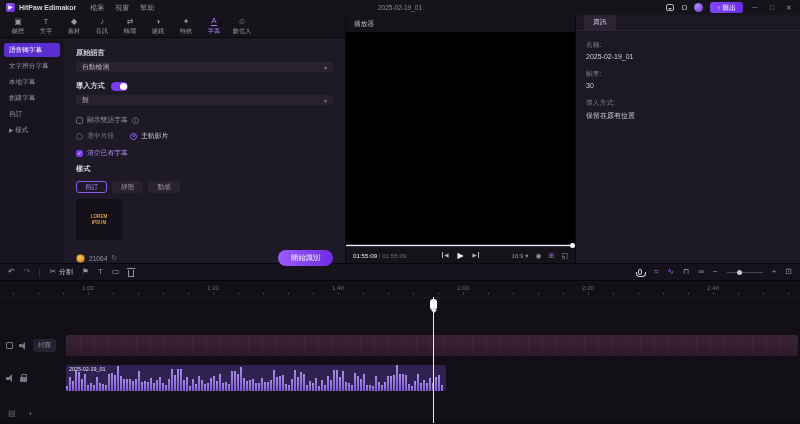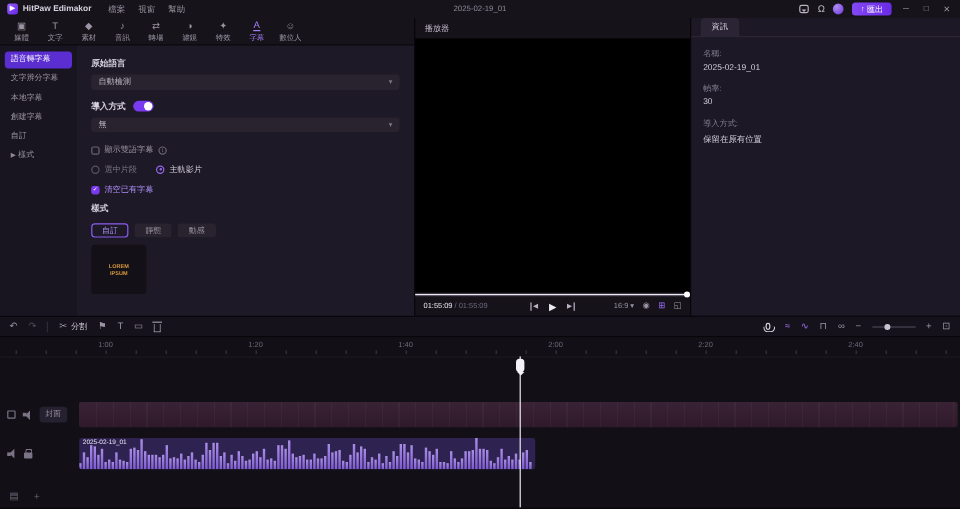--- a/index.html
+++ b/index.html
@@ -287,20 +287,26 @@
 
           <div class="thumb-row">
             
             
             
             
             
             
           </div>
 
+          <div class="bottom-row">
+            <span class="coin"></span>
+            <span class="credits">21064</span>
+            <span class="refresh">↻</span>
+            <button class="start-btn">開始識別</button>
+          </div>
         </div>
       </div>
     </div>
 
     <div class="preview">
       <div class="pv-header">
         <span>播放器</span>
       </div>
       <div class="video"></div>
       <div class="seek">

